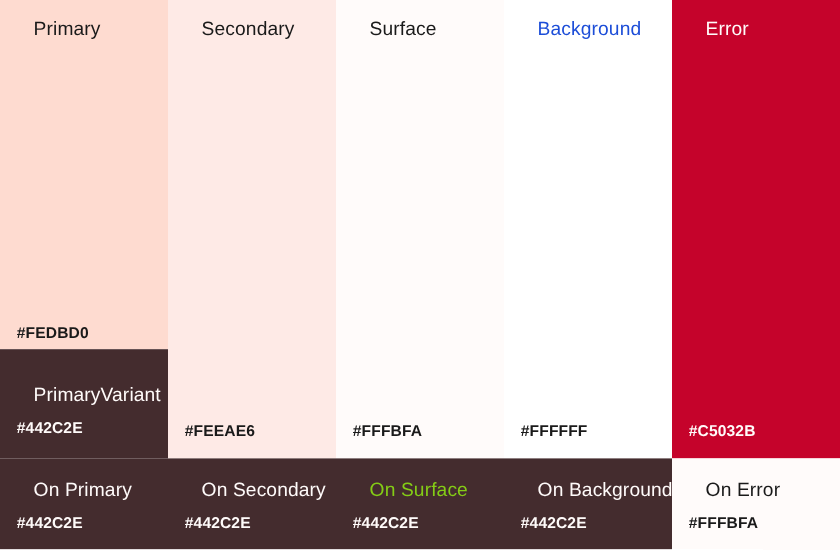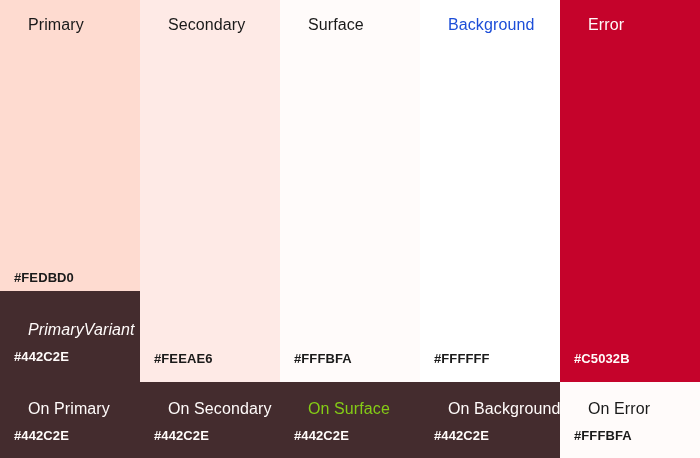--- a/index.html
+++ b/index.html
@@ -99,21 +99,21 @@
 <body>
 
 <div id="palette">
 
   <div class="col col-1 block swatch-primary" style="background-color: rgb(254, 219, 208);">
     <span class="swatch-name" style="top: 17px; color: rgb(26, 26, 26);">Primary</span>
     <span class="swatch-hex" style="top: 271px; color: rgb(26, 26, 26);">#FEDBD0</span>
   </div>
 
   <div class="variant-block block" style="background-color: rgb(68, 44, 46);">
-    <span class="swatch-name" style="color: rgb(255, 251, 250); font-style: italic;">PrimaryVariant</span>
+    <span class="swatch-name" style="color: rgb(255, 251, 250);">PrimaryVariant</span>
     <span class="swatch-hex" style="color: rgb(255, 251, 250);">#442C2E</span>
   </div>
 
   <div class="col col-2 block swatch-standard" style="background-color: rgb(254, 234, 230);">
     <span class="swatch-name" style="top: 17px; color: rgb(26, 26, 26);">Secondary</span>
     <span class="swatch-hex" style="top: 352px; color: rgb(26, 26, 26); text-align: right;">#FEEAE6</span>
   </div>
 
   <div class="col col-3 block swatch-standard" style="background-color: rgb(255, 251, 250);">
     <span class="swatch-name" style="top: 17px; color: rgb(26, 26, 26);">Surface</span>

